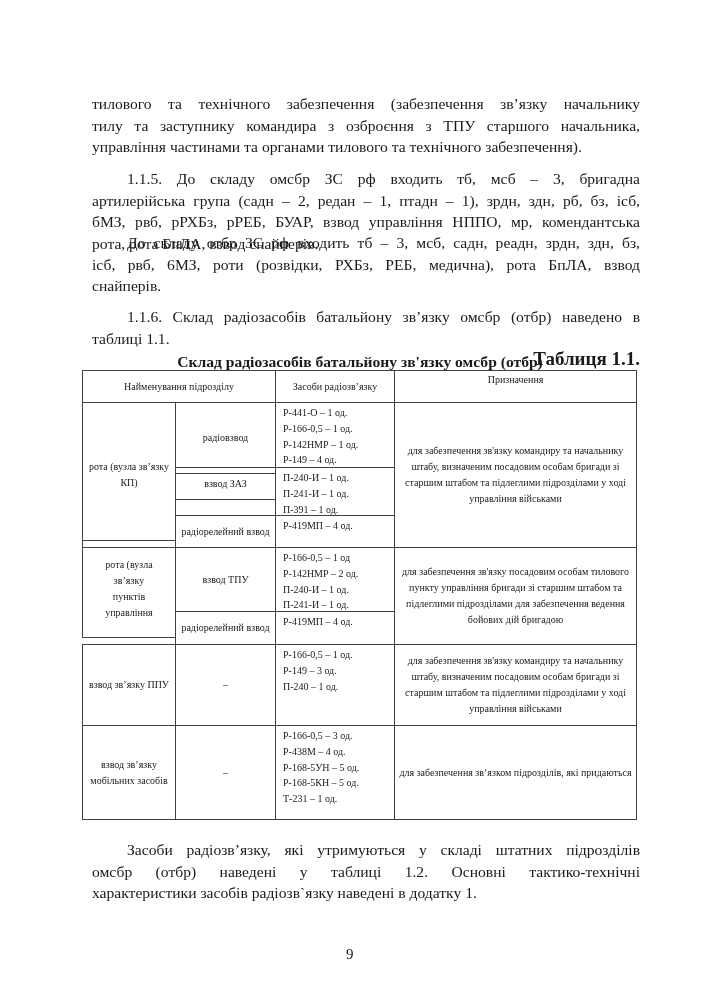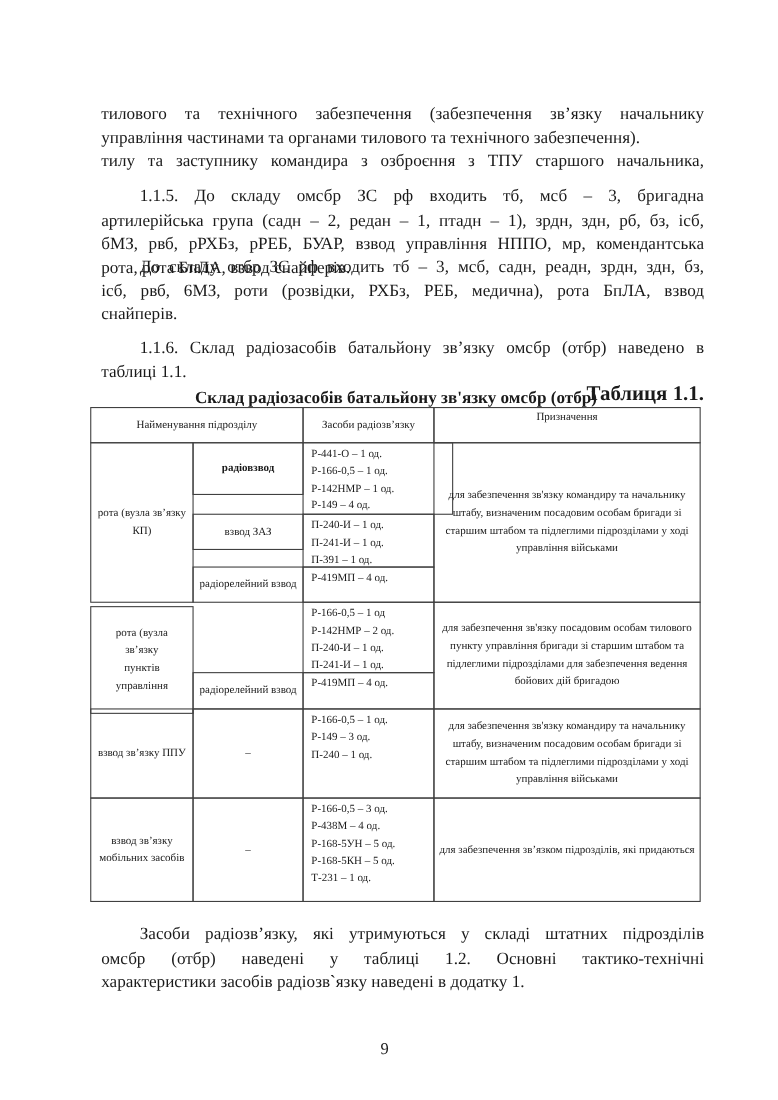--- a/index.html
+++ b/index.html
@@ -25,22 +25,22 @@
   .list { padding: 2px 4px 0 7px; white-space: nowrap; }
   .list span { display: block; }
   .purpose { padding: 0 4px; }
   .page-num { position: absolute; left: 346px; top: 946px; font-size: 15px; }
 </style>
 </head>
 <body>
 
 <div class="para" id="p1">
   <span class="ln">тилового та технічного забезпечення (забезпечення зв’язку начальнику</span>
+  <span class="ln">тилу та заступнику командира з озброєння з ТПУ старшого начальника,</span>
   <span class="ln last">управління частинами та органами тилового та технічного забезпечення).</span>
-  <span class="ln">тилу та заступнику командира з озброєння з ТПУ старшого начальника,</span>
 </div>
 
 <div class="para" id="p2">
   <span class="ln ind">1.1.5. До складу омсбр ЗС рф входить тб, мсб – 3, бригадна</span>
   <span class="ln">артилерійська група (садн – 2, редан – 1, птадн – 1), зрдн, здн, рб, бз, ісб,</span>
   <span class="ln">бМЗ, рвб, рРХБз, рРЕБ, БУАР, взвод управління НППО, мр, комендантська</span>
   <span class="ln last">рота, рота БпЛА, взвод снайперів.</span>
 </div>
 
 <div class="para" id="p3">
@@ -65,24 +65,24 @@
   <div class="cell center" style="left:193px;top:0;width:120px;height:33px;padding:0 10px;">
       <span>Засоби радіозв’язку</span>
     </div>
   <div class="cell center" style="left:312px;top:0;width:243px;height:33px;align-items:flex-start;padding-top:1px;">
       <span>Призначення</span>
     </div>
 
   <div class="cell center" style="left:0;top:32px;width:94px;height:146px;padding:0 3px;justify-content:center;">
       <span>рота (вузла зв’язку КП)</span>
     </div>
-  <div class="cell center" style="left:93px;top:32px;width:101px;height:48px;font-weight:bold;">
+  <div class="cell center" style="left:93px;top:32px;width:101px;height:72px;">
       <span>радіовзвод</span>
     </div>
-  <div class="cell list" style="left:193px;top:32px;width:137px;height:66px;">
+  <div class="cell list" style="left:193px;top:32px;width:120px;height:66px;">
     <span>Р-441-О – 1 од.</span>
     <span>Р-166-0,5 – 1 од.</span>
     <span>Р-142НМР – 1 од.</span>
     <span>Р-149 – 4 од.</span>
   </div>
   <div class="cell center" style="left:93px;top:97px;width:101px;height:33px;">
       <span>взвод ЗАЗ</span>
     </div>
   <div class="cell list" style="left:193px;top:97px;width:120px;height:49px;">
     <span>П-240-И – 1 од.</span>
@@ -92,22 +92,25 @@
   <div class="cell center" style="left:93px;top:145px;width:101px;height:33px;padding:0 3px;">
       <span>радіорелейний взвод</span>
     </div>
   <div class="cell list" style="left:193px;top:145px;width:120px;height:33px;">
     <span>Р-419МП – 4 од.</span>
   </div>
   <div class="cell center purpose" style="left:312px;top:32px;width:243px;height:146px;">
       <span>для забезпечення зв'язку командиру та начальнику штабу, визначеним посадовим особам бригади зі старшим штабом та підлеглими підрозділами у ході управління військами</span>
     </div>
 
-  <div class="cell center" style="left:0;top:181px;width:94px;height:98px;padding:0 18px;">
+  <div class="cell center" style="left:0;top:170px;width:94px;height:98px;padding:0 18px;">
       <span>рота (вузла зв’язку пунктів управління</span>
+    </div>
+  <div class="cell center" style="left:93px;top:177px;width:101px;height:65px;">
+      <span>взвод ТПУ</span>
     </div>
   <div class="cell list" style="left:193px;top:177px;width:120px;height:65px;">
     <span>Р-166-0,5 – 1 од</span>
     <span>Р-142НМР – 2 од.</span>
     <span>П-240-И – 1 од.</span>
     <span>П-241-И – 1 од.</span>
   </div>
   <div class="cell center" style="left:93px;top:241px;width:101px;height:34px;padding:0 3px;">
       <span>радіорелейний взвод</span>
     </div>

